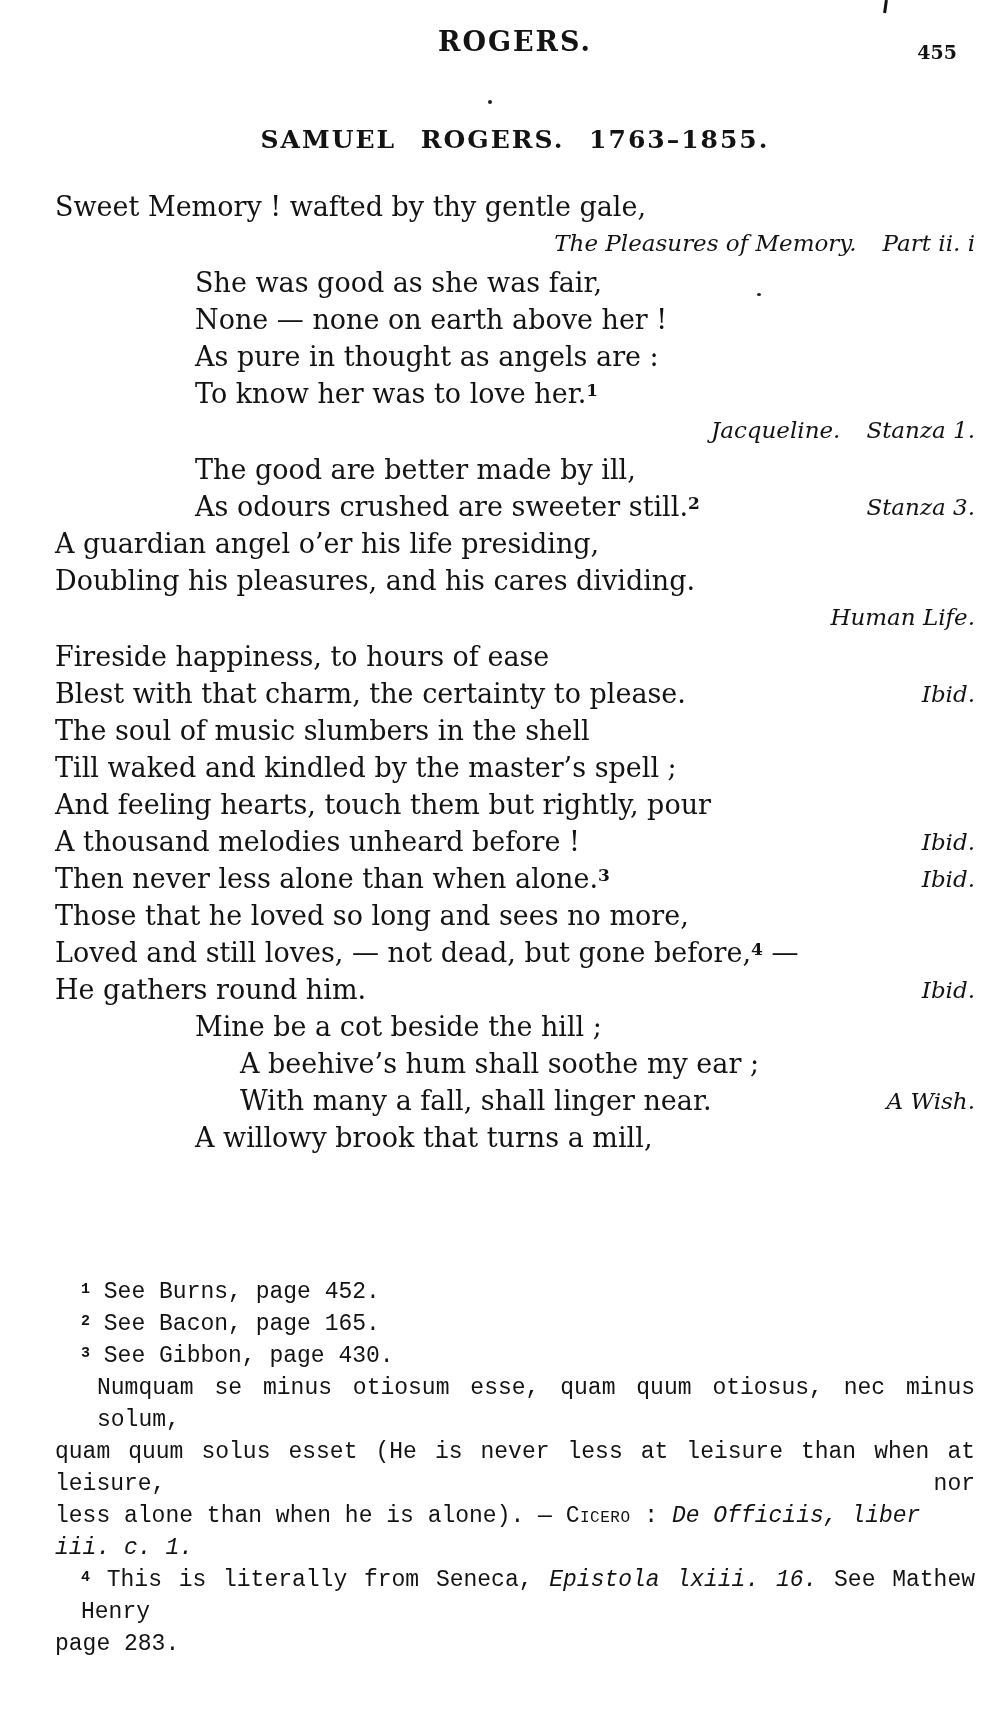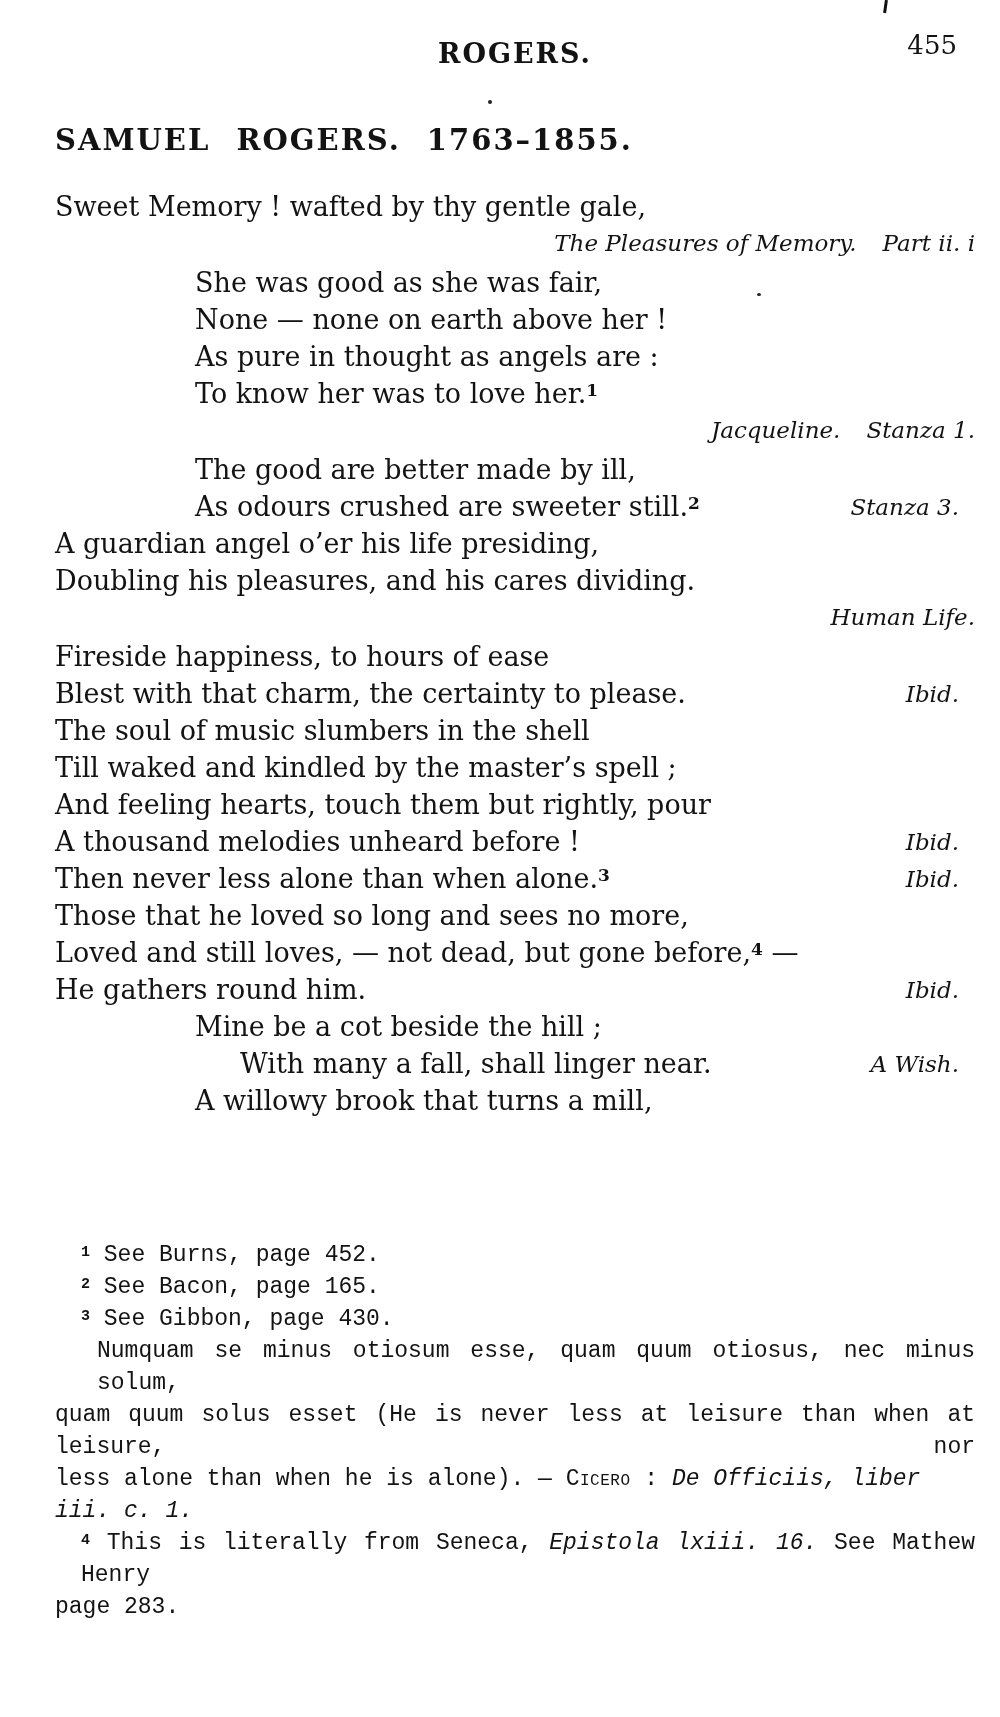--- a/index.html
+++ b/index.html
@@ -19,31 +19,31 @@
   .running-head{
     position:relative;
     height:40px;
   }
   .running-title{
     position:absolute;left:0;right:0;
     text-align:center;
     font-size:27px;
     letter-spacing:2px;
     font-weight:bold;
-    margin-top:12px;
   }
   .page-number{
-    position:absolute;right:18px;top:4px;
-    font-size:26px;
-    font-weight:normal;
+    position:absolute;right:18px;top:15px;
+    font-size:19px;
+    font-weight:bold;
   }
   
   .section-title{
     margin-top:52px;
-    font-size:29px;
+    text-align:center;
+    font-size:25px;
     font-weight:bold;
     letter-spacing:2px;
     word-spacing:14px;
     line-height:44px;
   }
   
   .quotes{ margin-top:26px; }
   .quote-block{ }
   .quote-block:first-child{ margin-top:0; }
   .q-line{
@@ -64,21 +64,21 @@
     font-style:italic;
     font-size:23px;
   }
   .attribution .part2{ margin-left:26px;text-align:center; }
   .attr-line{
     text-align:right;
     line-height:36px;
   }
   .attr-inline{
     position:absolute;
-    right:16px; top:1px;
+    right:0; top:1px;
     line-height:37px;
   }
   
   .footnotes{ margin-top:120px;font-family:Liberation Mono, monospace; }
   .fn-line{
     font-size:23px;
     line-height:32px;
     white-space:normal;
   }
   .fn-line.fi-1{ padding-left:26px; }
@@ -150,20 +150,21 @@
       <div class="quote-block">
         <div class="q-line indent-0"><span>Then never less alone than when alone.</span><sup class="fnref">3</sup><span class="attribution attr-inline"><span>Ibid.</span></span></div>
       </div>
       <div class="quote-block">
         <div class="q-line indent-0"><span>Those that he loved so long and sees no more,</span></div>
         <div class="q-line indent-0"><span>Loved and still loves, — not dead, but gone before,</span><sup class="fnref">4</sup><span> —</span></div>
         <div class="q-line indent-0"><span>He gathers round him.</span><span class="attribution attr-inline"><span>Ibid.</span></span></div>
       </div>
       <div class="quote-block">
         <div class="q-line indent-1"><span>Mine be a cot beside the hill ;</span></div>
+        <div class="q-line indent-2"><span>A beehive’s hum shall soothe my ear ;</span></div>
         <div class="q-line indent-2"><span>With many a fall, shall linger near.</span><span class="attribution attr-inline"><span>A Wish.</span></span></div>
         <div class="q-line indent-1"><span>A willowy brook that turns a mill,</span></div>
       </div>
     </div>
 
   <div class="footnotes">
       <div class="fn-line fi-1"><sup class="fnref">1</sup><span> See Burns, page 452.</span></div>
       <div class="fn-line fi-1"><sup class="fnref">2</sup><span> See Bacon, page 165.</span></div>
       <div class="fn-line fi-1"><sup class="fnref">3</sup><span> See Gibbon, page 430.</span></div>
       <div class="fn-line fi-2 justify"><span>Numquam se minus otiosum esse, quam quum otiosus, nec minus solum,</span></div>

